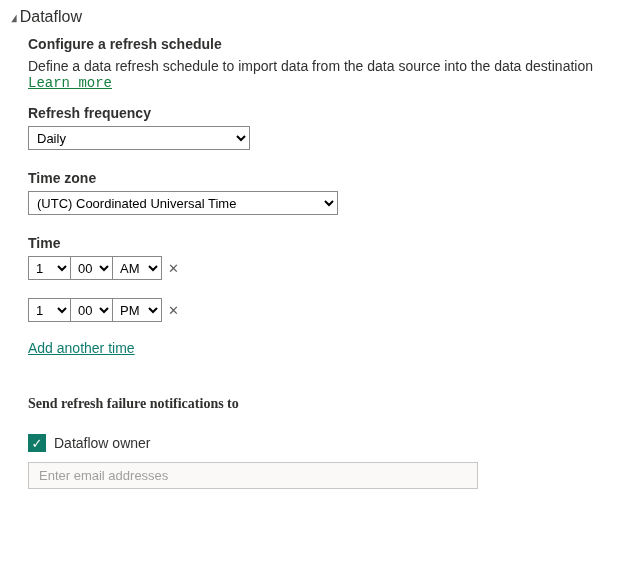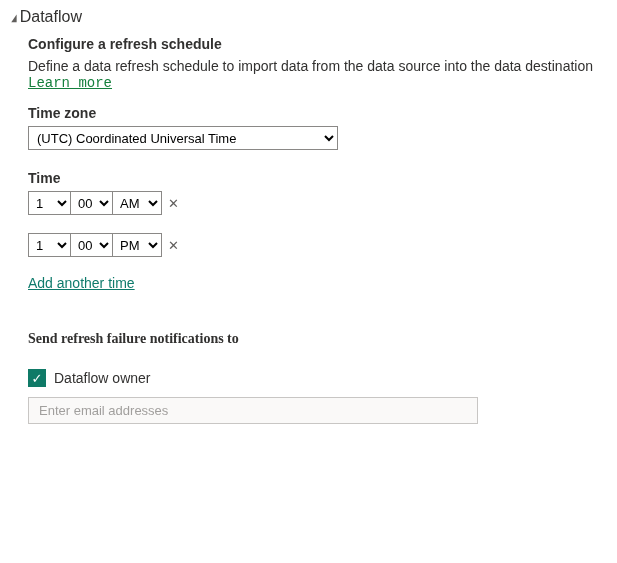--- a/index.html
+++ b/index.html
@@ -163,20 +163,26 @@
 </div>
 
 <div class="content">
   <div class="subheading">Configure a refresh schedule</div>
   <div class="description">
     <span>Define a data refresh schedule to import data from the data source into the data destination</span>
     <a>Learn more</a>
   </div>
 
 
+  <div class="field-block">
+    <div class="field-label">Refresh frequency</div>
+    <select class="wide sel-freq">
+      <option>Daily</option>
+    </select>
+  </div>
 
   <div class="field-block">
     <div class="field-label">Time zone</div>
     <select class="wide sel-tz">
       <option>(UTC) Coordinated Universal Time</option>
     </select>
   </div>
 
   <div class="field-block" style="margin-bottom:6px;">
     <div class="field-label">Time</div>

